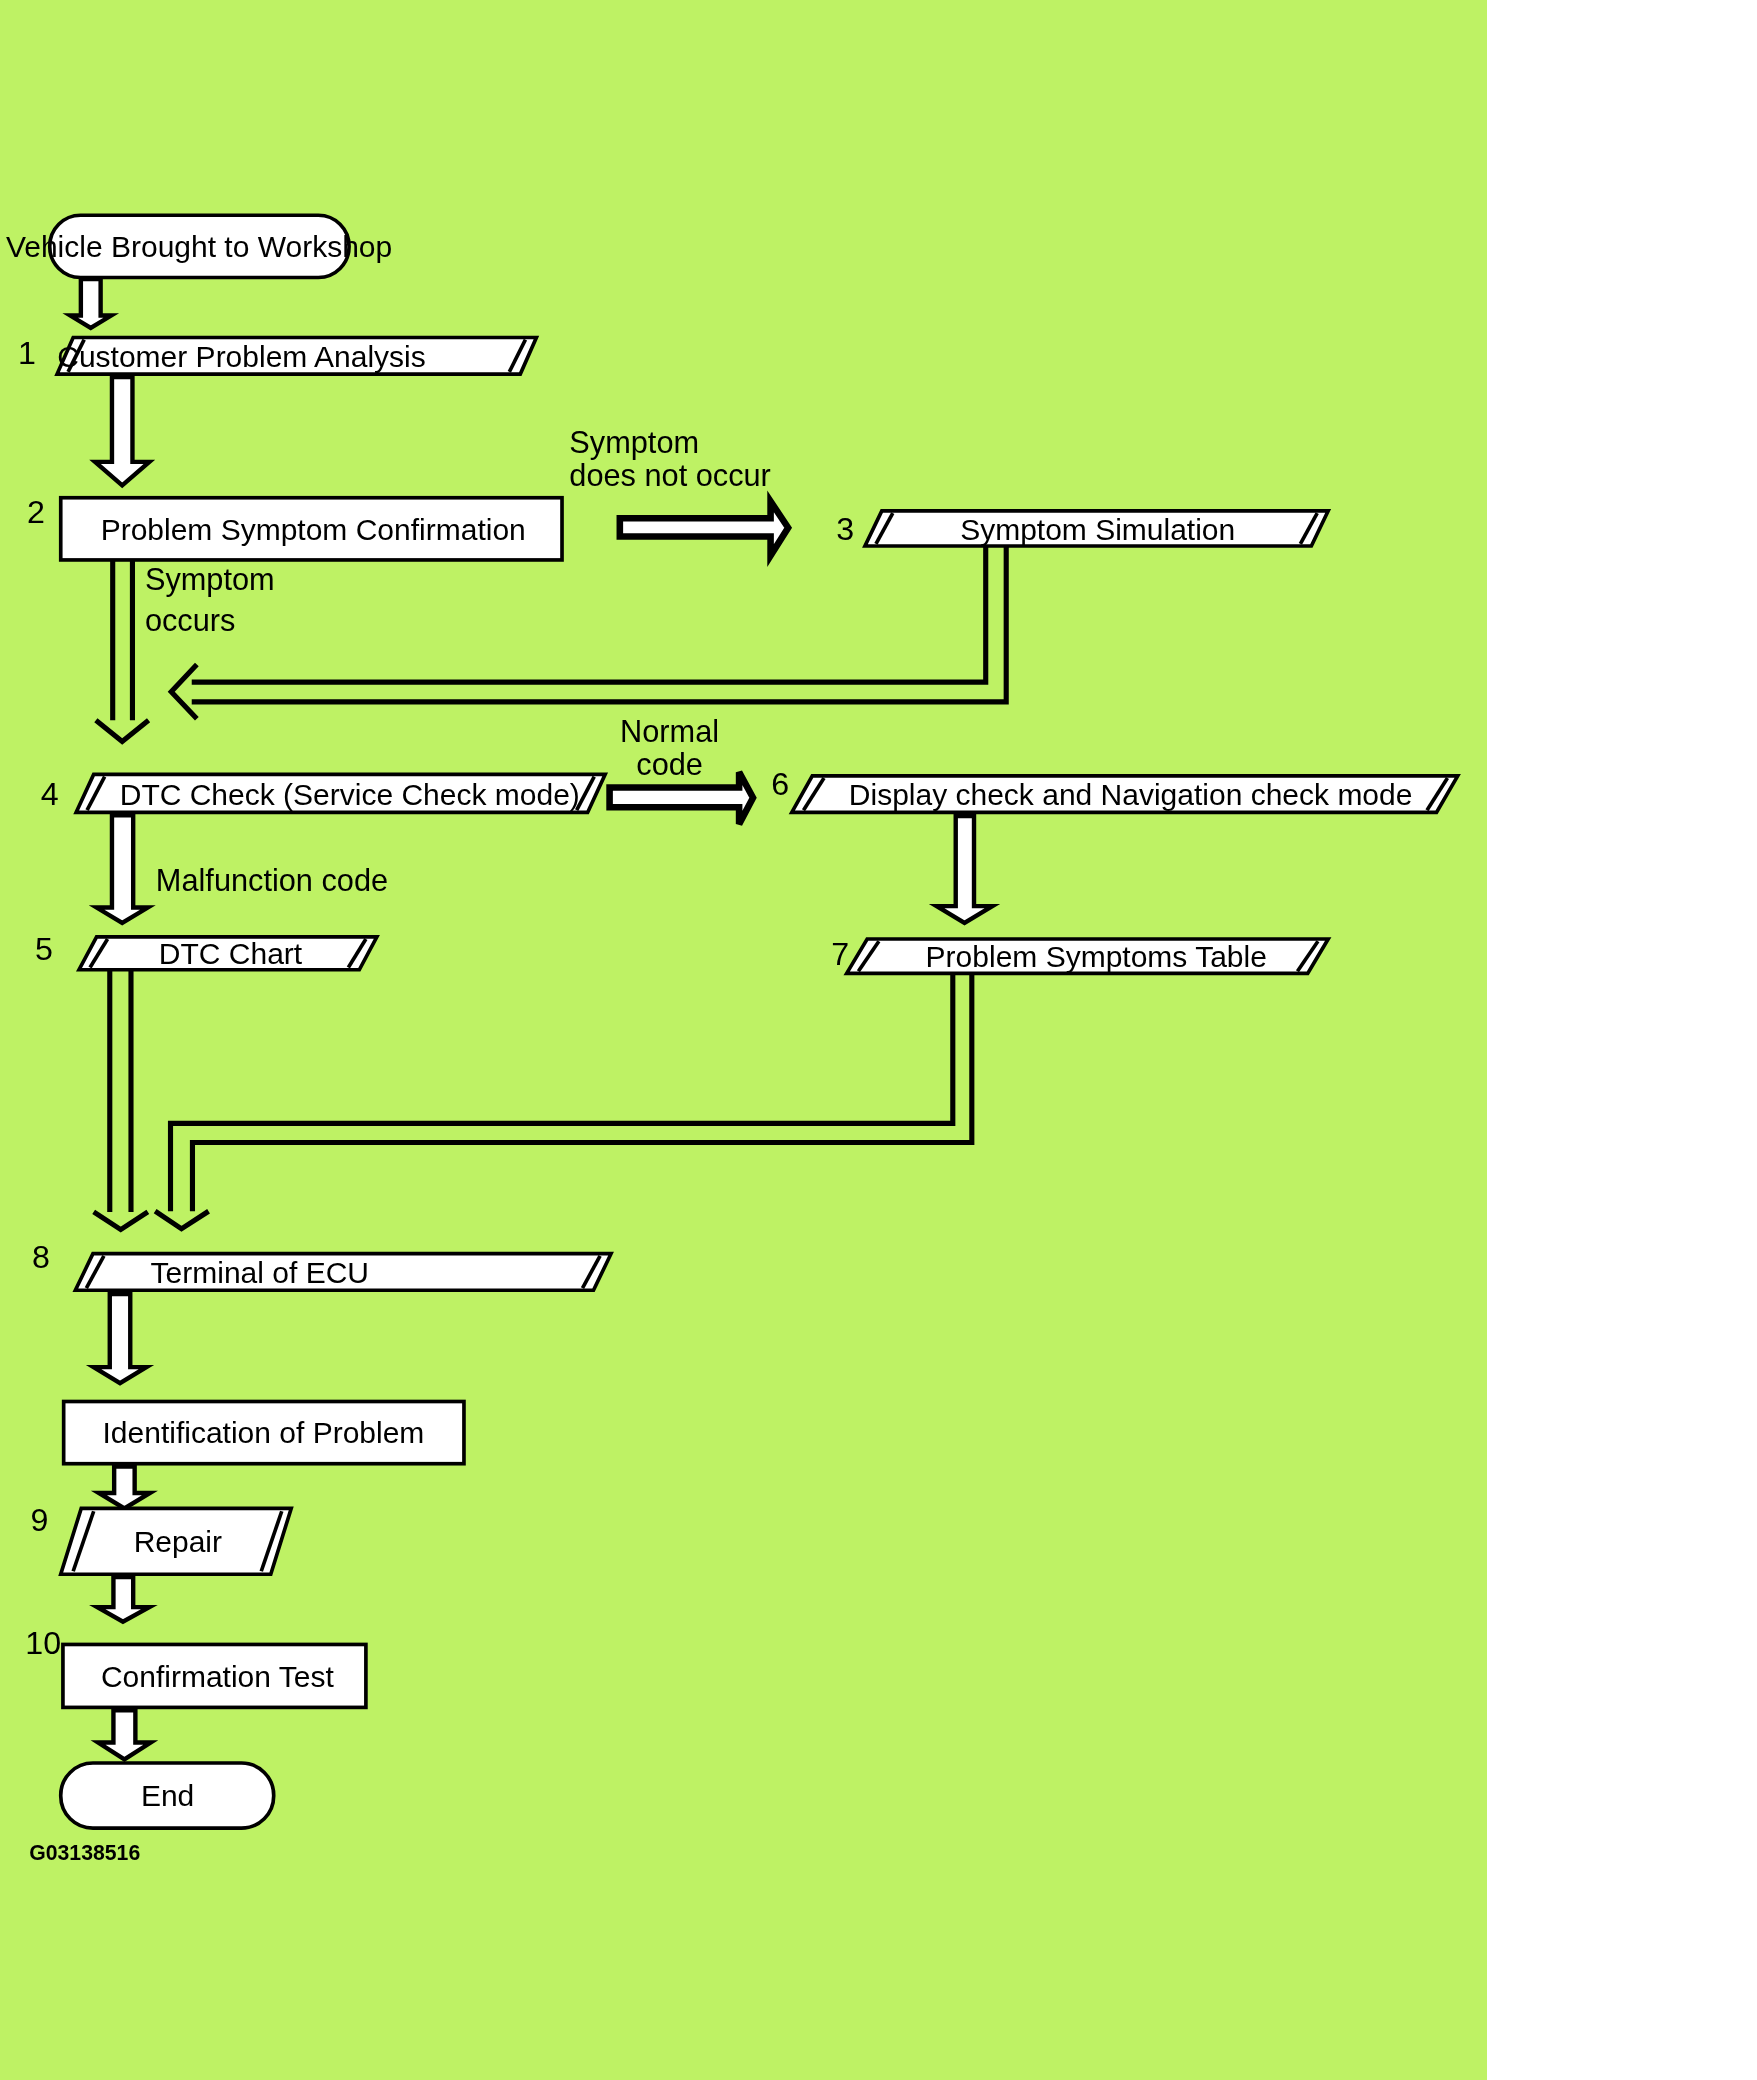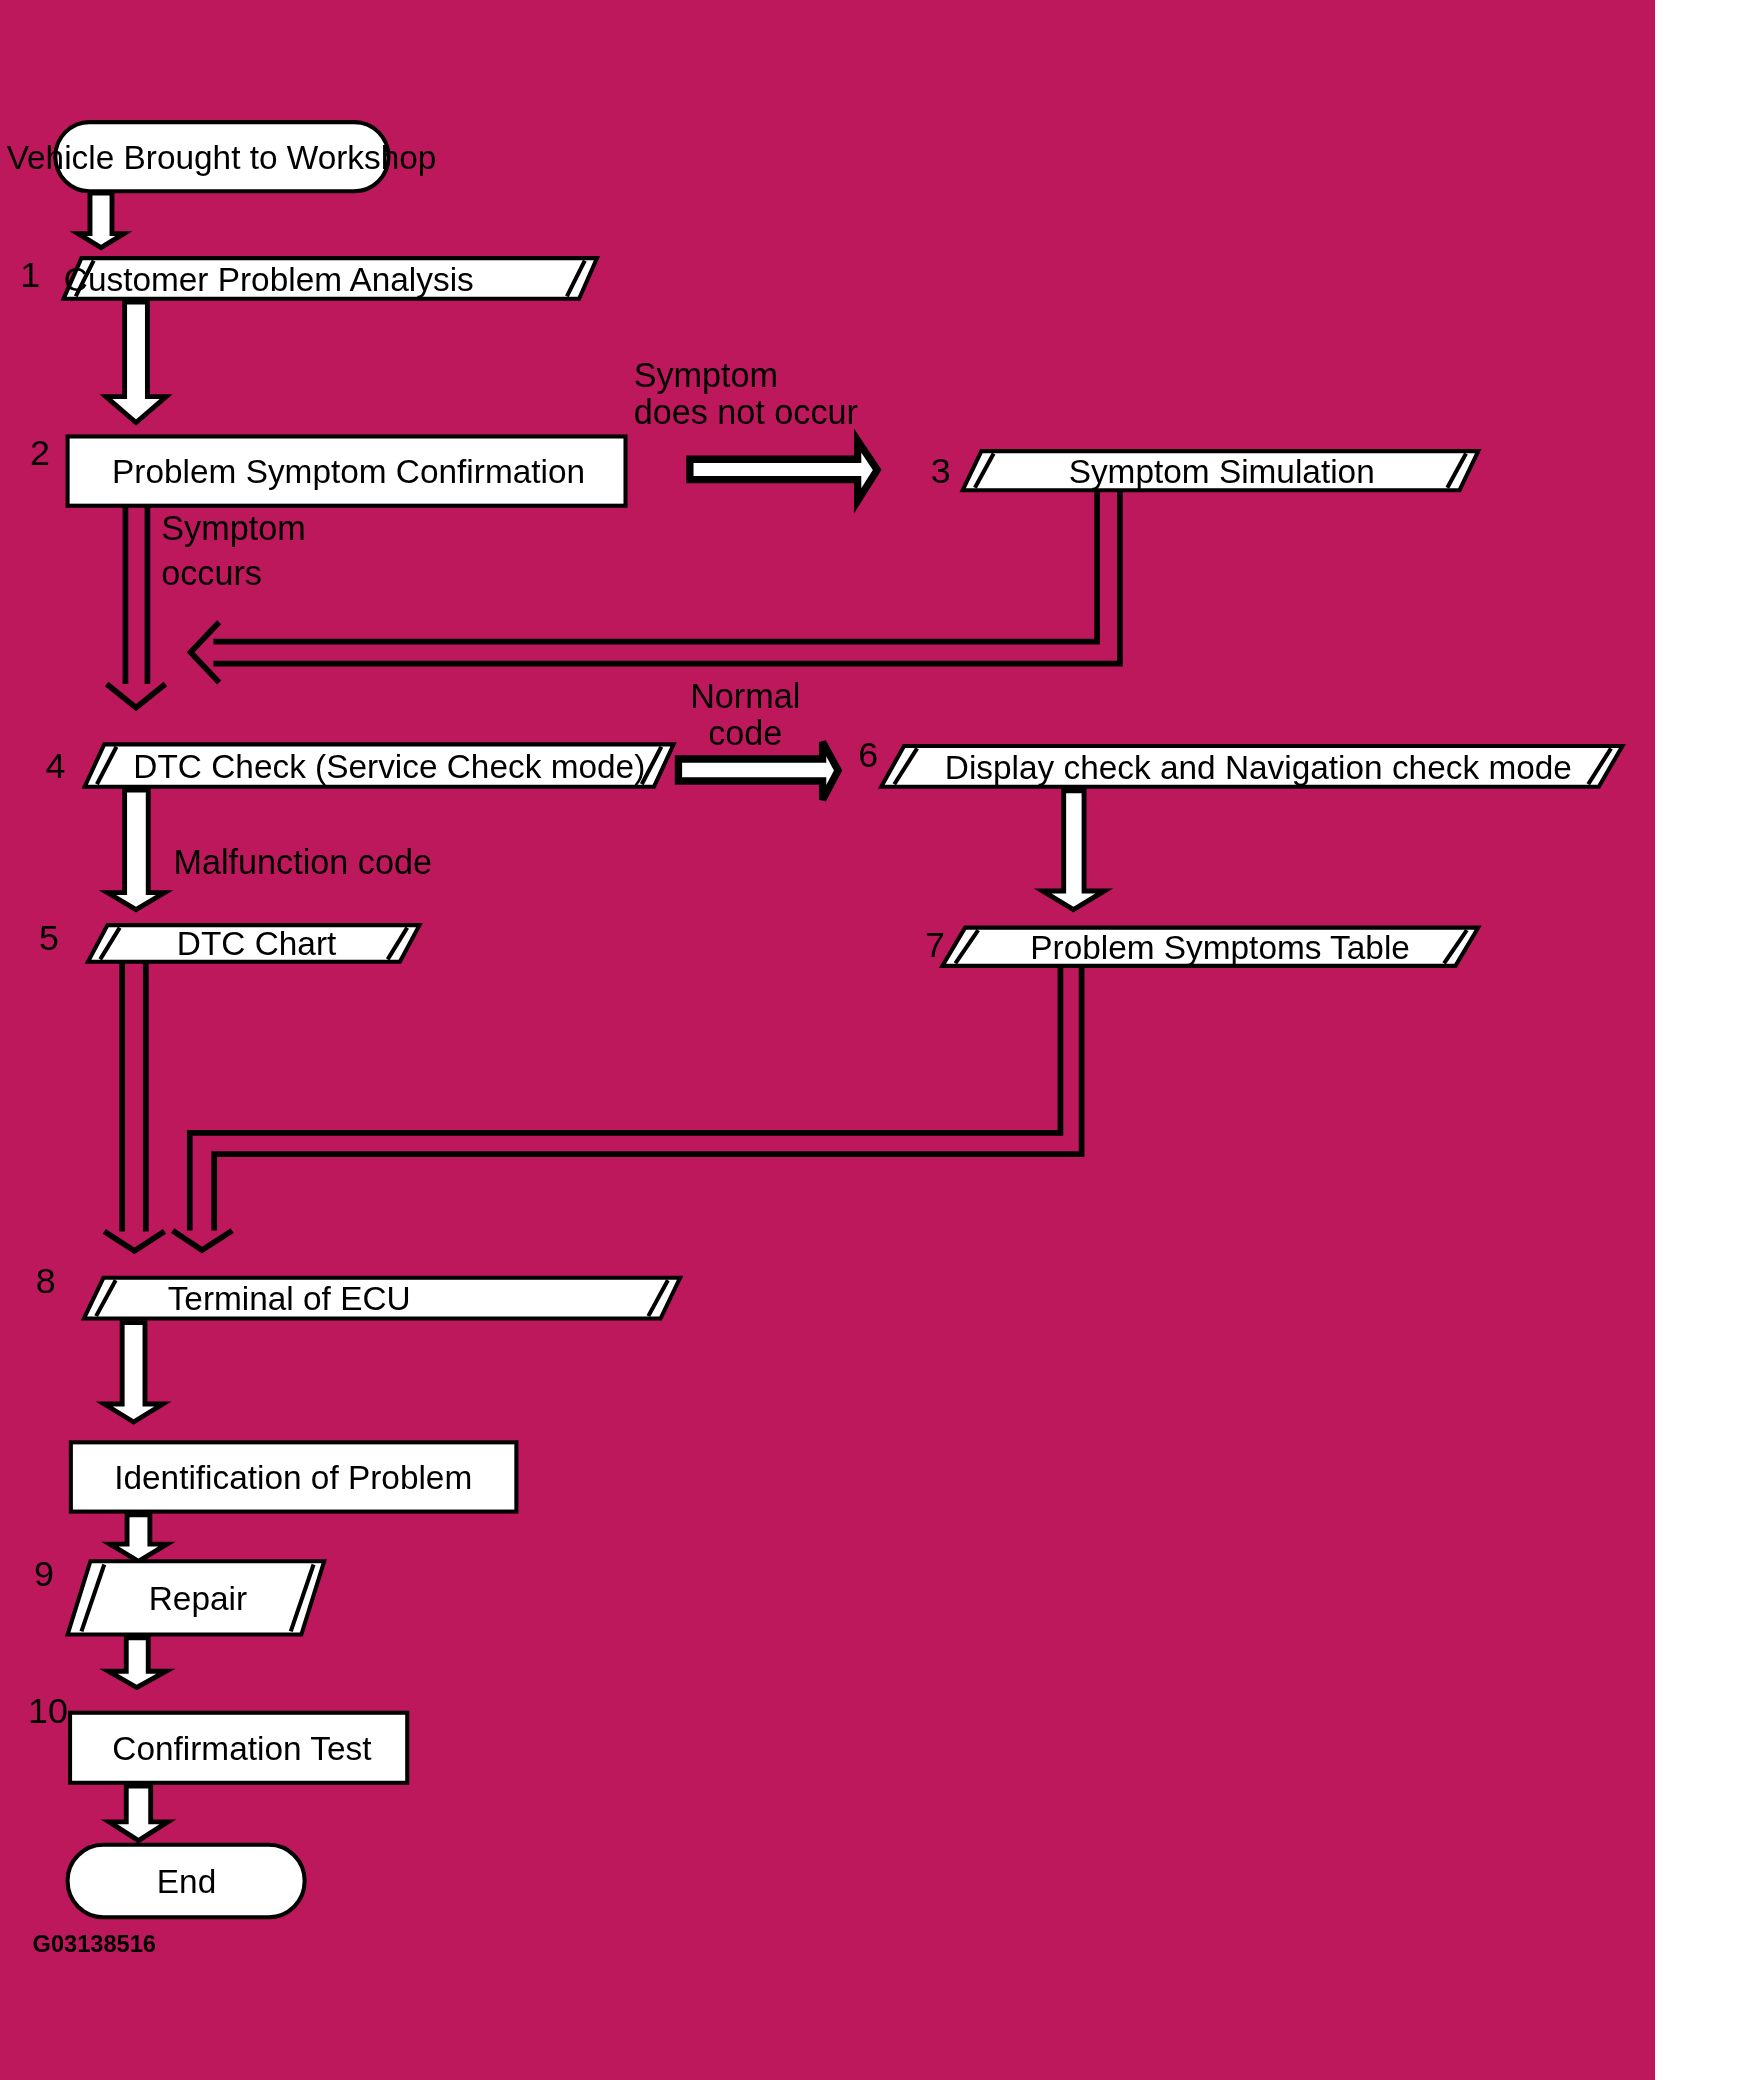--- a/index.html
+++ b/index.html
@@ -1,16 +1,16 @@
 <!DOCTYPE html>
 <html style="font-size:14px"><head>
 <meta charset="utf-8">
 <style>
   html,body{margin:0;padding:0;background:#ffffff;}
-  #stage{position:relative;width:1655px;height:2080px;background:#be185d;overflow:hidden;}
+  #stage{position:relative;width:1487px;height:2080px;background:#bef264;overflow:hidden;}
   #stage svg{position:absolute;left:0;top:0;width:100%;height:100%;}
   svg text{font-family:"Liberation Sans","DejaVu Sans",sans-serif;fill:#000;}
   .node-label{font-size:41px;}
   .num-label{font-size:44px;}
   .edge-label{font-size:42px;}
   .fig-id{font-size:29px;font-weight:bold;}
   .shape{fill:#ffffff;stroke:#000000;stroke-width:5;}
   .blockarrow{fill:#ffffff;stroke:#000000;stroke-width:6;stroke-linejoin:miter;}
   .blockarrow-h{fill:#ffffff;stroke:#000000;stroke-width:9;stroke-linejoin:miter;}
   .rail{fill:none;stroke:#000000;stroke-width:7;}

